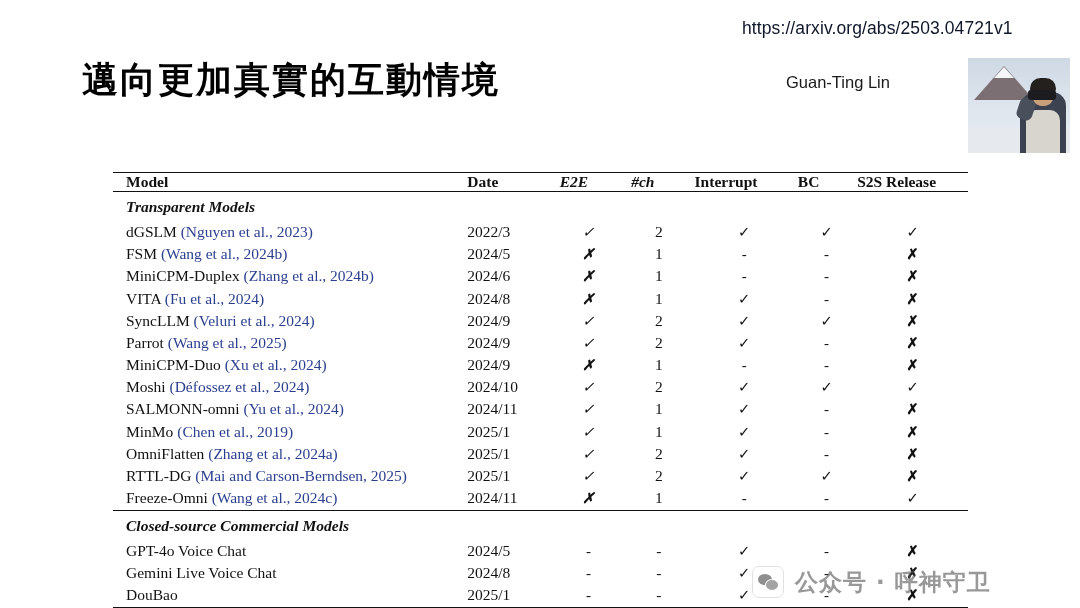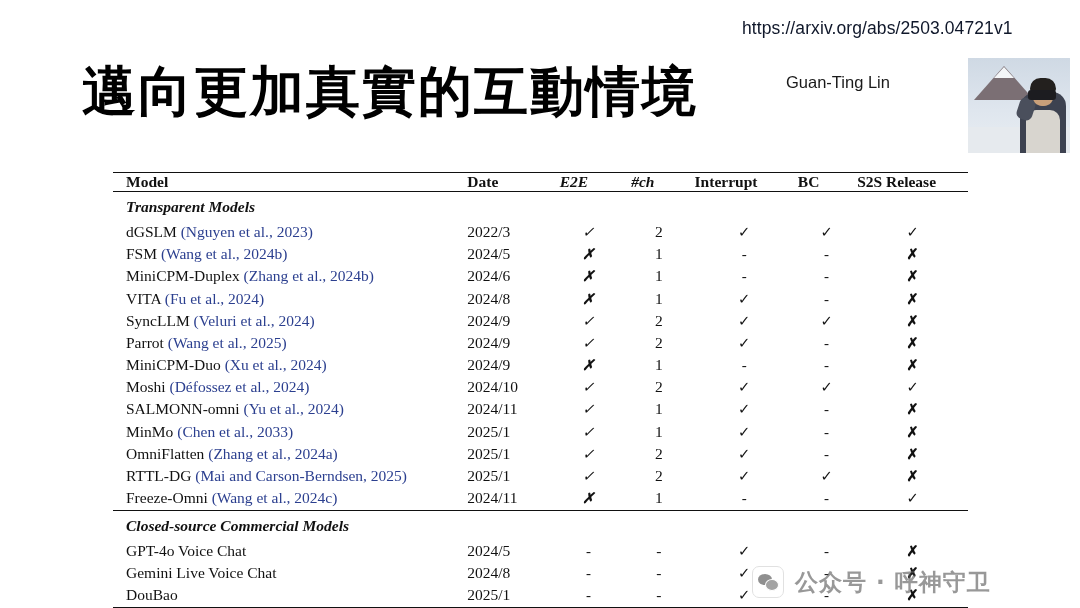--- a/index.html
+++ b/index.html
@@ -27,21 +27,21 @@
     font-size: 17.5px;
     color: #0f172a;
     letter-spacing: 0.1px;
     white-space: nowrap;
   }
   .slide-title {
     position: absolute;
     left: 82px;
     top: 56px;
     font-family: Liberation Serif, serif;
-    font-size: 54px;
+    font-size: 36px;
     font-weight: 700;
     color: #000000;
     letter-spacing: 2px;
     white-space: nowrap;
   }
   .author-block {
     position: absolute;
     left: 742px;
     top: 70px;
     width: 210px;
@@ -375,21 +375,21 @@
           <tr>
             <td class="c-model">SALMONN-omni <span class="cite">(Yu et al., 2024)</span></td>
             <td class="c-date">2024/11</td>
             <td class="c-e2e"><span class="mark-yes">✓</span></td>
             <td class="c-ch">1</td>
             <td class="c-int"><span class="mark-yes">✓</span></td>
             <td class="c-bc"><span class="mark-dash">-</span></td>
             <td class="c-s2s"><span class="mark-no">✗</span></td>
           </tr>
           <tr>
-            <td class="c-model">MinMo <span class="cite">(Chen et al., 2033)</span></td>
+            <td class="c-model">MinMo <span class="cite">(Chen et al., 2019)</span></td>
             <td class="c-date">2025/1</td>
             <td class="c-e2e"><span class="mark-yes">✓</span></td>
             <td class="c-ch">1</td>
             <td class="c-int"><span class="mark-yes">✓</span></td>
             <td class="c-bc"><span class="mark-dash">-</span></td>
             <td class="c-s2s"><span class="mark-no">✗</span></td>
           </tr>
           <tr>
             <td class="c-model">OmniFlatten <span class="cite">(Zhang et al., 2024a)</span></td>
             <td class="c-date">2025/1</td>

